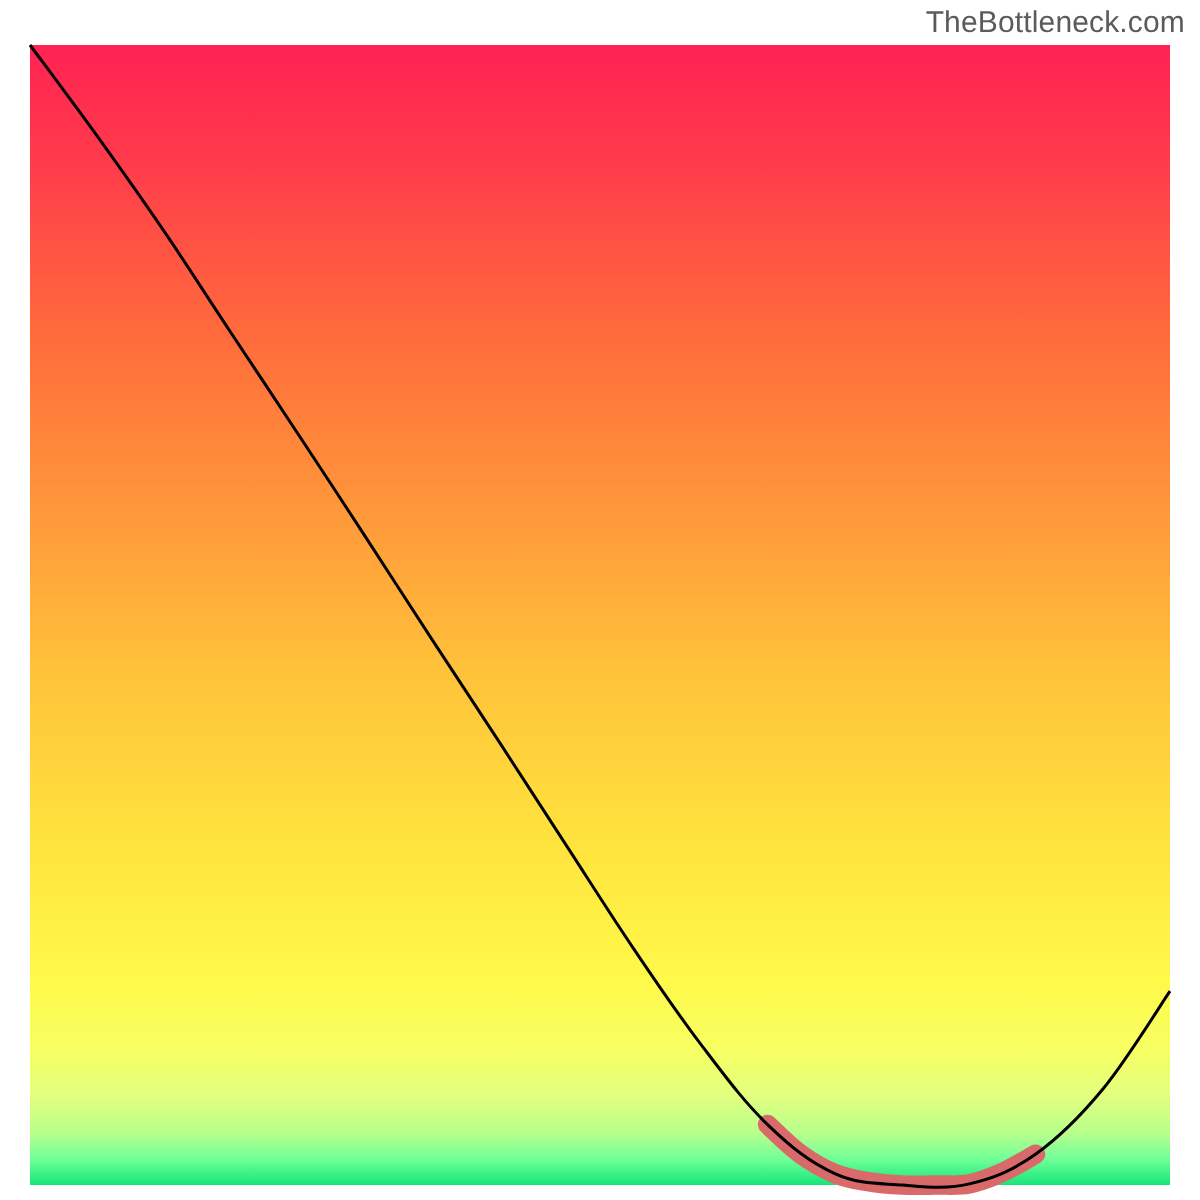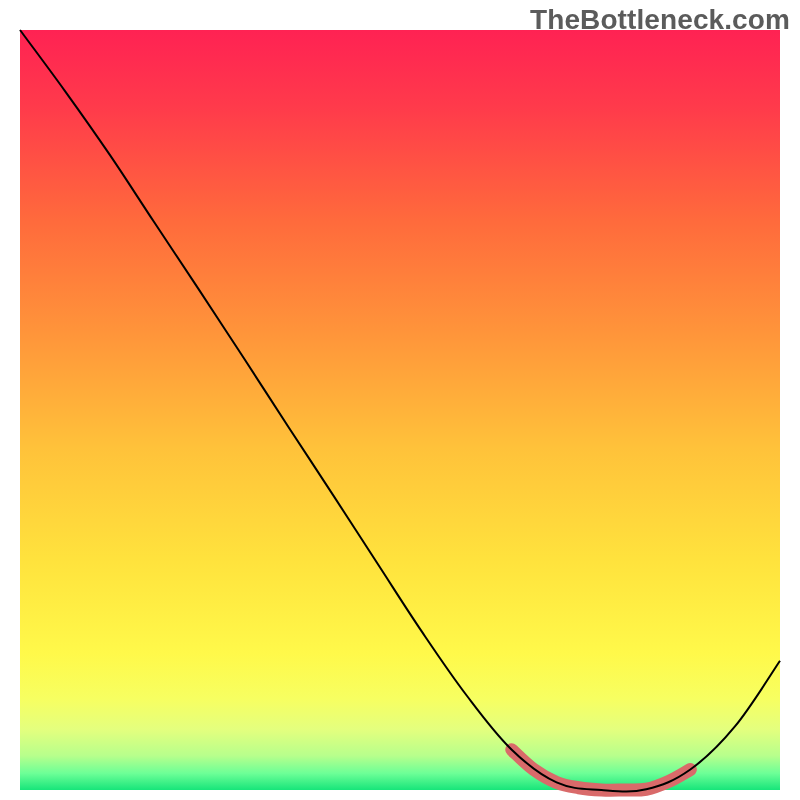--- a/index.html
+++ b/index.html
@@ -13,22 +13,22 @@
   }
   .stage {
     position: relative;
     width: 800px;
     height: 800px;
   }
   .watermark {
     position: absolute;
     top: 4px;
     right: 10px;
-    font-size: 28px;
-    font-weight: 700;
+    font-size: 20px;
+    font-weight: 400;
     color: #5b5b5b;
     letter-spacing: 0.1px;
     user-select: none;
   }
   svg {
     display: block;
   }
 </style>
 </head>
 <body>

